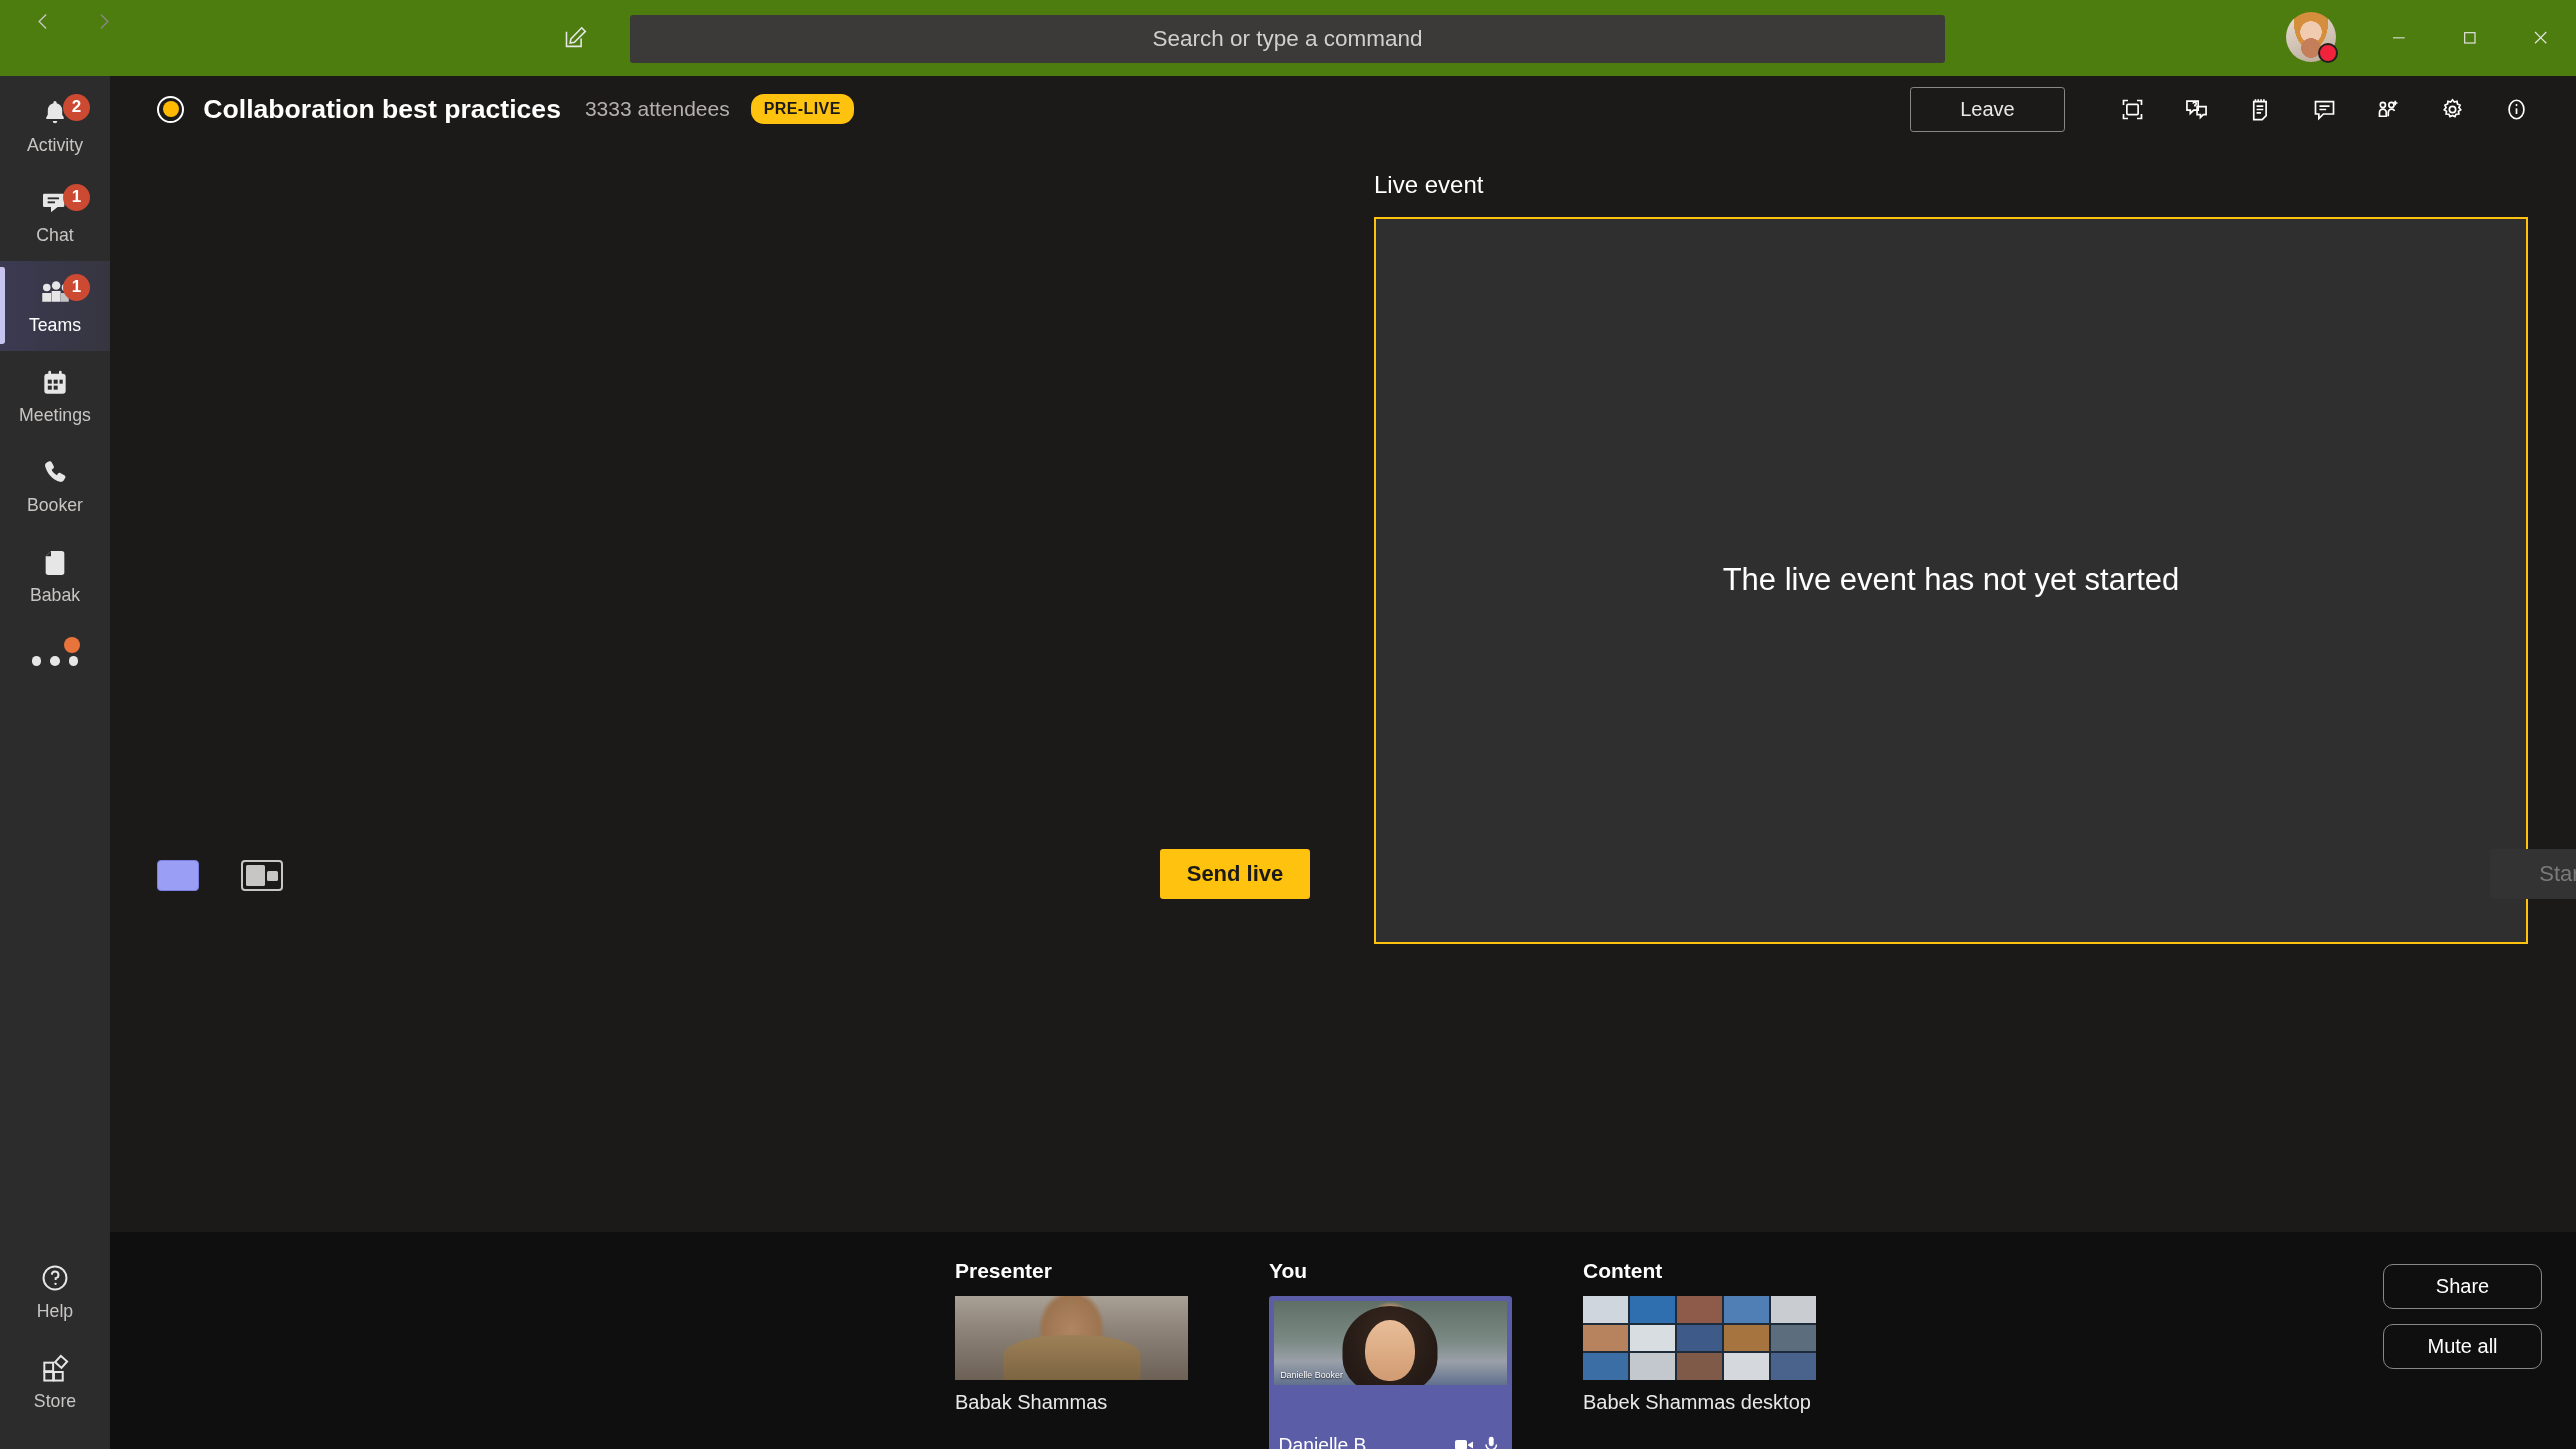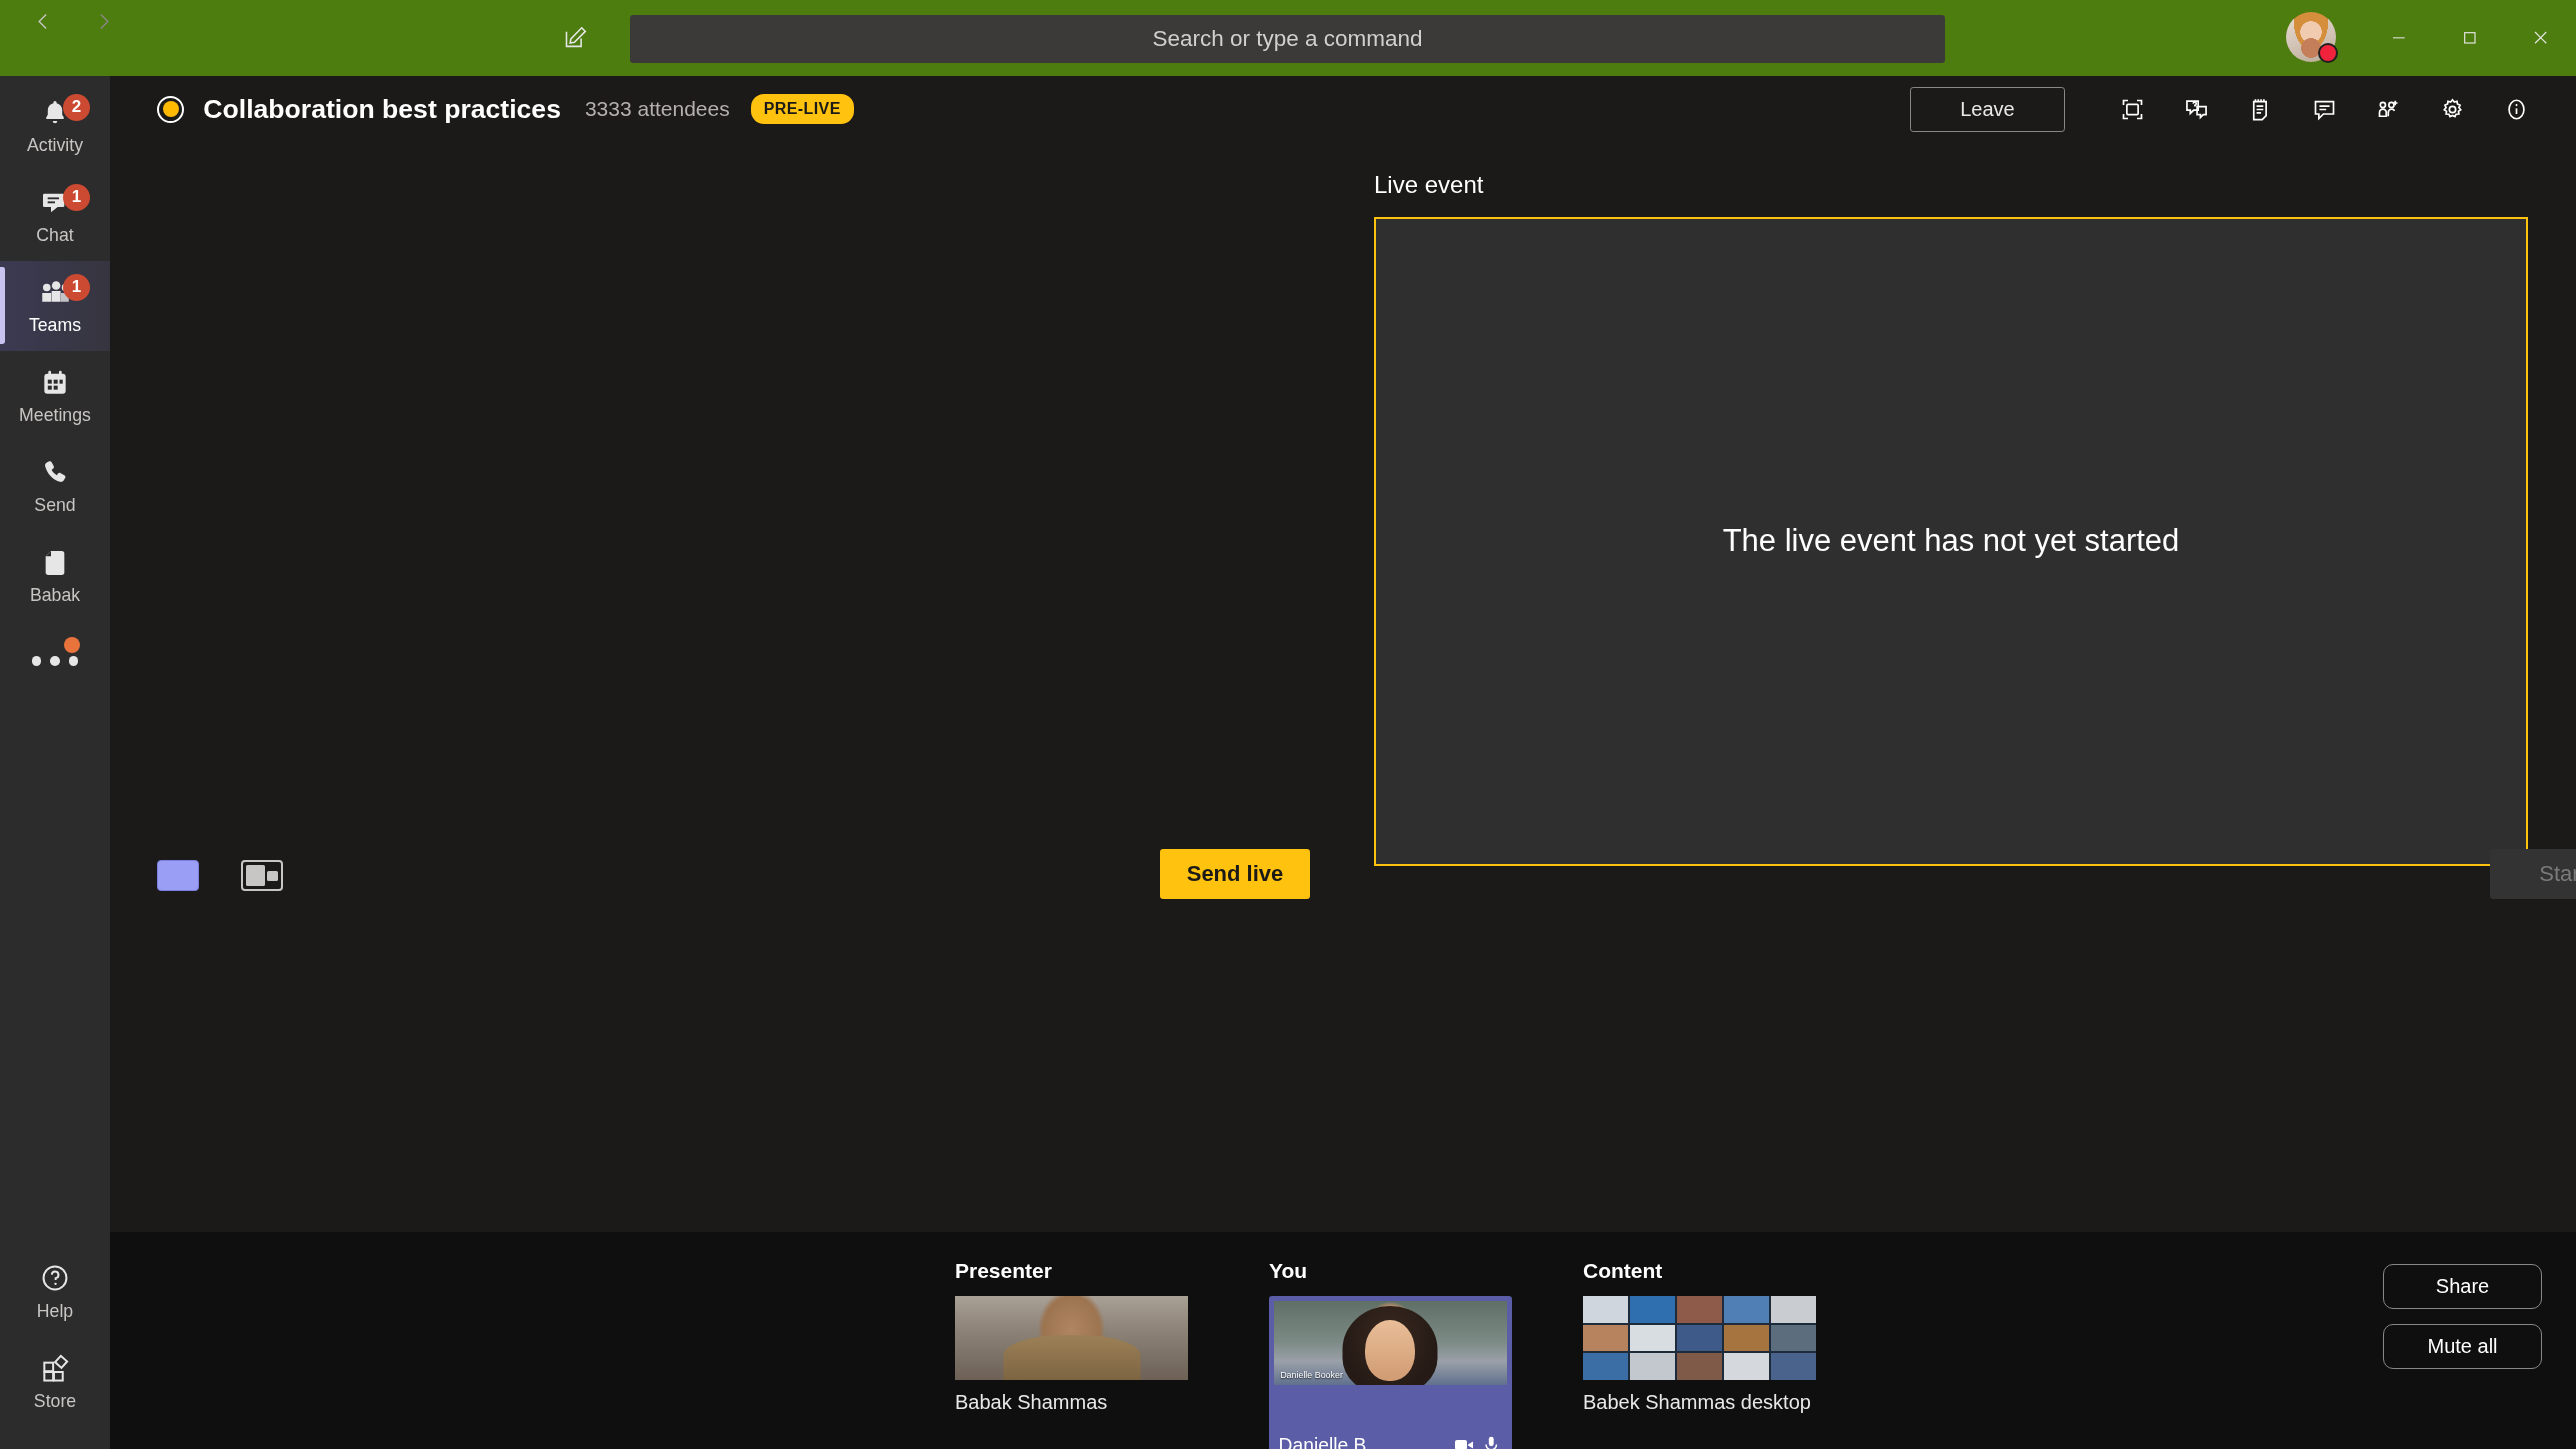--- a/index.html
+++ b/index.html
@@ -154,21 +154,21 @@
     width: 612px; height: 185px; border-radius: 50% 50% 0 0;
     background: linear-gradient(180deg, #f3f1ee 0%, #e2ddd7 100%);
   }
   .portrait-accent {
     position: absolute; left: 50%; bottom: 0; transform: translateX(-50%);
     width: 145px; height: 97px; border-radius: 40% 40% 0 0;
     background: linear-gradient(180deg, #d9562e 0%, #c44a24 100%);
   }
 
   .live-frame {
-    width: 1154px; height: 649px;
+    width: 1154px; height: 727px;
     border: 2.4px solid #ffc20e;
     background: #302f30;
     display: flex; align-items: center; justify-content: center;
   }
   .live-msg { color: #ffffff; font-size: 31px; }
 
   .queue-controls {
     position: absolute; left: 47px; top: 773px; width: 1153px; height: 64px;
   }
   .layout-btn {
@@ -362,21 +362,21 @@
     </span>
     <span class="lbl">Meetings</span>
   </div>
 
   <div class="rail-item">
     <span>
       <svg width="32" height="32" viewBox="0 0 24 24" fill="#e6e6e6">
           <path d="M7.3 3.4c.8-.5 1.8-.2 2.2.6l1.5 2.7c.4.8.2 1.7-.5 2.2l-1 .7c.7 1.7 2.1 3.2 3.9 4l.7-1c.5-.7 1.4-.9 2.2-.5l2.7 1.5c.8.4 1.1 1.4.6 2.2l-1 1.6c-.6 1-1.8 1.5-2.9 1.2C10.6 17.3 6.2 12.9 4.6 7c-.3-1.1.2-2.3 1.2-2.9z"></path>
         </svg>
     </span>
-    <span class="lbl">Send</span>
+    <span class="lbl">Booker</span>
   </div>
 
   <div class="rail-item">
     <span>
       <svg width="32" height="32" viewBox="0 0 24 24" fill="#e6e6e6">
           <path d="M9 3h8a2 2 0 0 1 2 2v14a2 2 0 0 1-2 2H7a2 2 0 0 1-2-2V7z"></path>
           <path d="M9 3v4H5z" fill="#2d2c2c"></path>
         </svg>
     </span>
     <span class="lbl">Babak</span>

